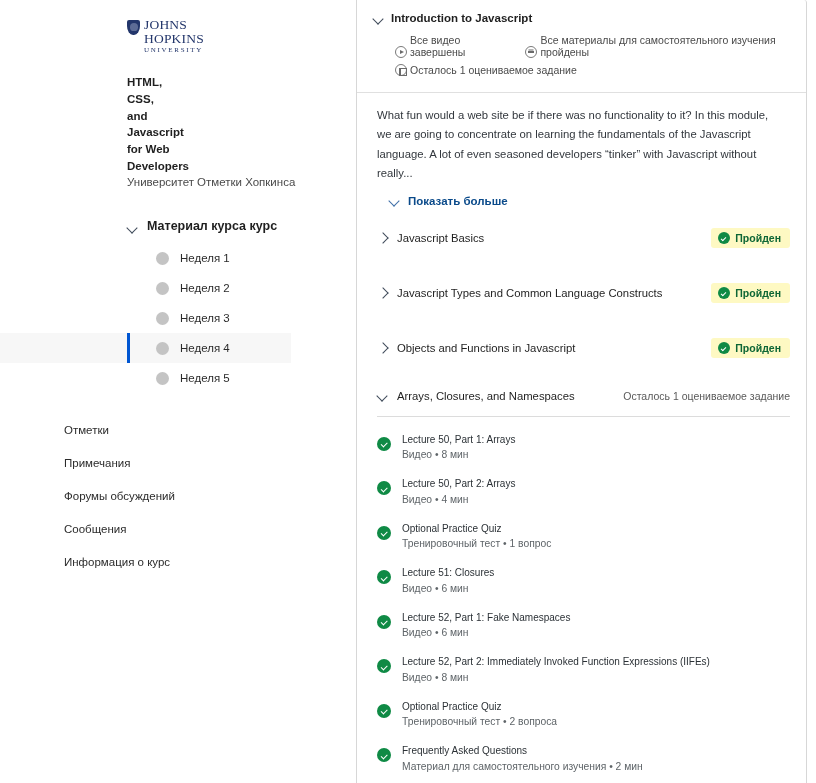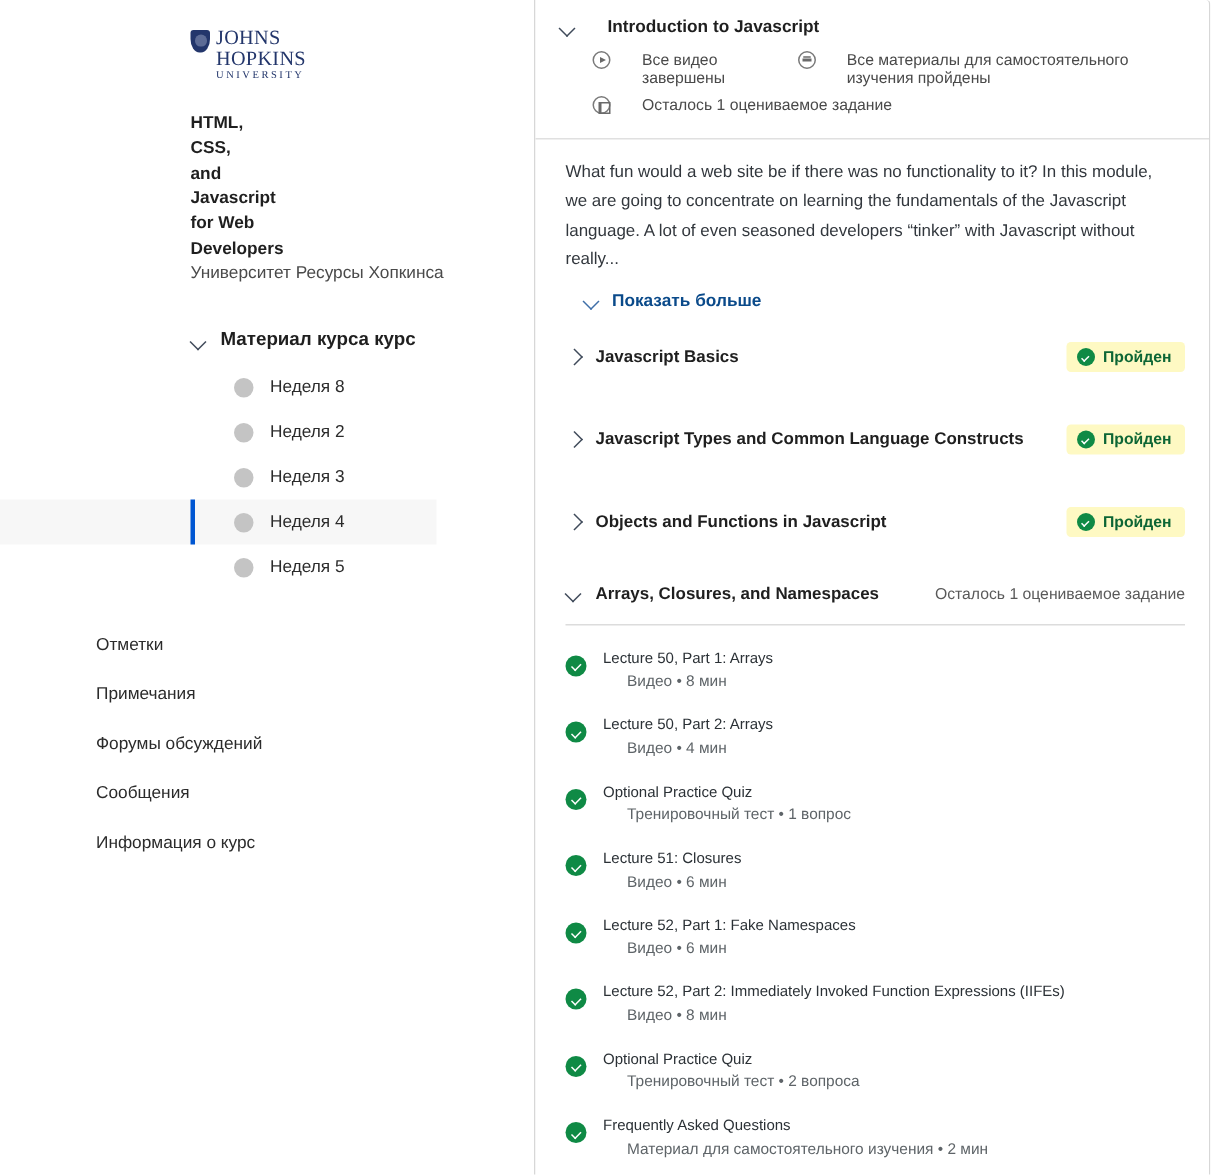--- a/index.html
+++ b/index.html
@@ -110,27 +110,27 @@
     position: absolute; left: 356px; top: 0;
     width: 451px; min-height: 783px;
     background: #fff;
     border: 1px solid #d7d7d7;
     border-top: none;
     border-bottom: none;
     border-radius: 0 3px 0 0;
   }
   .card-top { padding: 12px 16px 10px 16px; }
   .module-head {
-    display:flex; align-items:center; gap: 21px;
+    display:flex; align-items:center; gap: 7px;
     font-size: 11.5px; font-weight: 700; color: #1f1f1f;
     cursor:pointer;
   }
   .status-list { margin-top: 10px; padding-left: 22px; }
   .status-row { display:flex; align-items:center; gap: 22px; margin-bottom: 6px; }
-  .status-item { display:flex; align-items:flex-start; gap: 21px; font-size: 10.5px; color: #4a4a4a; }
+  .status-item { display:flex; align-items:flex-end; gap: 3px; font-size: 10.5px; color: #4a4a4a; }
   .cicon {
     width: 12px; height: 12px; border-radius:50%;
     border: 1px solid #7a7a7a; flex:none; position:relative;
     color:#5a5a5a; font-size:7px; line-height:10px; text-align:center;
   }
   .cicon.play:before{
     content:""; position:absolute; left:4px; top:2.6px;
     border-left:4px solid #6a6a6a;
     border-top:2.6px solid transparent; border-bottom:2.6px solid transparent;
   }
@@ -165,21 +165,21 @@
     transform: rotate(45deg);
   }
 
   
   .lesson-section {
     display:flex; align-items:center;
     padding: 0 16px 0 20px;
     height: 55px;
     cursor: pointer;
   }
-  .ls-title { font-size: 11.3px; font-weight: 700; color:#1f1f1f; margin-left: 9px; flex:1; }
+  .ls-title { font-size: 11.3px; font-weight: 400; color:#1f1f1f; margin-left: 9px; flex:1; }
   .badge {
     display:inline-flex; align-items:center; gap:5px;
     background:#fef9c3; border-radius:3px;
     padding: 4px 9px 4px 7px;
     font-size: 10.5px; font-weight:700; color:#0d6635;
   }
   .badge .tick {
     width:12px; height:12px; border-radius:50%;
     background:#0f8a45; position:relative; flex:none;
   }
@@ -203,52 +203,52 @@
     width: 14px; height: 14px; border-radius:50%;
     background:#0f8a45; position:relative; flex:none; margin-top: 10px;
   }
   .item .tickg:before{
     content:""; position:absolute; left:3.5px; top:5.5px;
     width:5px; height:2.5px; border-left:1.7px solid #fff; border-bottom:1.7px solid #fff;
     transform: rotate(-45deg);
   }
   .item-body { padding-top: 2px; }
   .item-title { font-size: 10px; color:#2b3136; line-height: 1.45; max-width: 300px; }
-  .item-meta { font-size: 10.3px; color:#5e6468; margin-top: 2px; margin-left: 16px; }
+  .item-meta { font-size: 10.3px; color:#5e6468; margin-top: 2px; }
 </style>
 </head>
 <body>
 
 <div class="page">
 
   <div class="sidebar">
 
     <div class="logo-wrap">
       <div class="jhu-logo">
         <div class="shield"></div>
         <div class="jhu-text">
           <span class="jhu-l1">JOHNS</span>
           <span class="jhu-l2">HOPKINS</span>
           <span class="jhu-l3">UNIVERSITY</span>
         </div>
       </div>
     </div>
 
     <div class="course-title">HTML, CSS, and Javascript for Web Developers</div>
-    <div class="course-org">Университет Ресурсы Хопкинса</div>
+    <div class="course-org">Университет Отметки Хопкинса</div>
 
     <div class="section-head">
       <span class="chev"></span>
       <span>Материал курса курс</span>
     </div>
 
     <div class="week-list">
       <div class="week-item">
         <span class="dot"></span>
-        <span class="wlabel">Неделя 8</span>
+        <span class="wlabel">Неделя 1</span>
       </div>
       <div class="week-item">
         <span class="dot"></span>
         <span class="wlabel">Неделя 2</span>
       </div>
       <div class="week-item">
         <span class="dot"></span>
         <span class="wlabel">Неделя 3</span>
       </div>
       <div class="week-item active">

